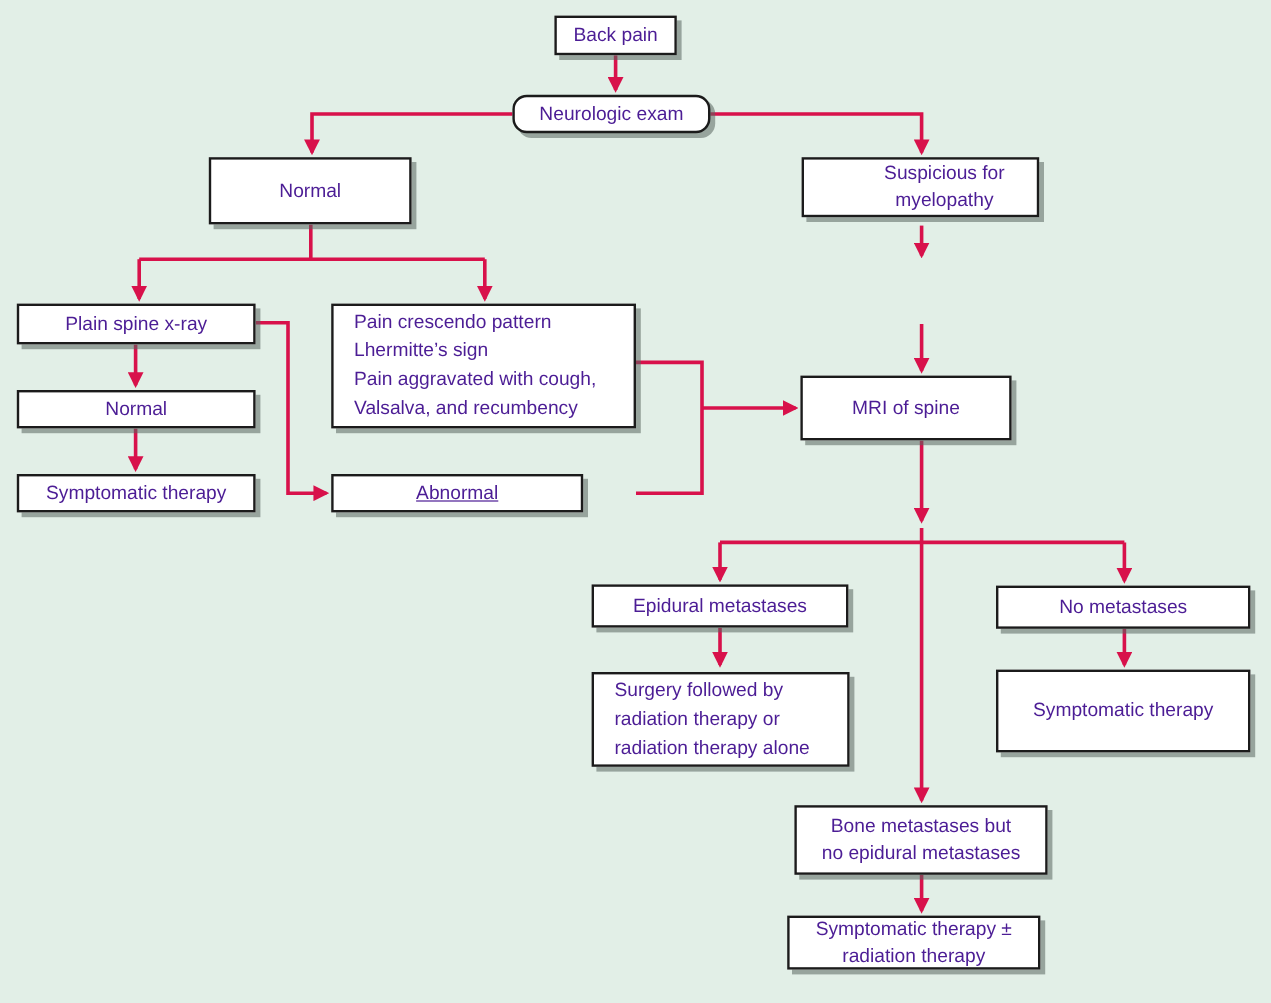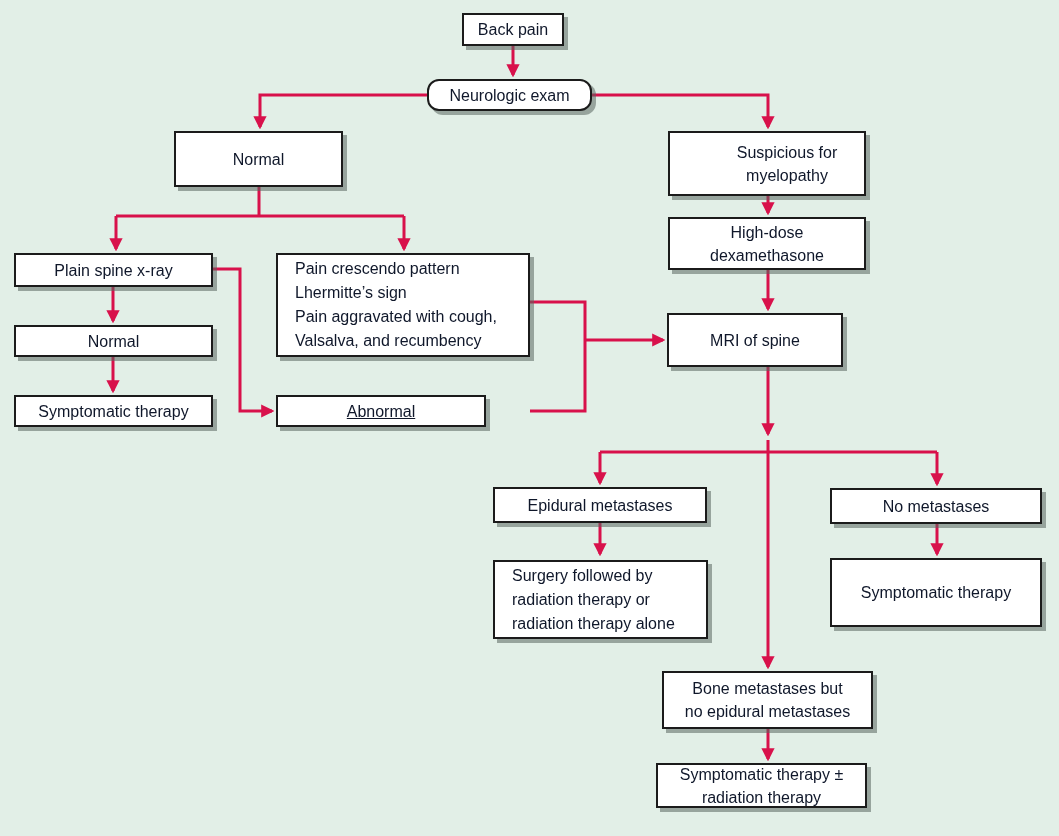--- a/index.html
+++ b/index.html
@@ -26,42 +26,42 @@
     fill: none;
     stroke: #d8114b;
     stroke-width: 3;
   }
   .node {
     position: absolute;
     box-sizing: border-box;
     background: #ffffff;
     border: 2px solid #1b1b1b;
     box-shadow: 4px 4px 0 rgba(90, 102, 96, 0.55);
-    color: #0f172a;
+    color: #4c1d95;
     font-size: 16px;
     line-height: 23px;
     display: flex;
     align-items: center;
     justify-content: center;
     text-align: center;
     white-space: pre-line;
     padding: 2px 8px;
   }
   .node.align-left {
     justify-content: flex-start;
     text-align: left;
     padding-left: 17px;
     line-height: 24px;
   }
 
   
   .n-back-pain            { left: 462px; top: 13px;  width: 102px; height: 33px; }
   .n-neurologic-exam      { left: 427px; top: 79px;  width: 165px; height: 32px; border-radius: 12px; }
   .n-exam-normal          { left: 174px; top: 131px; width: 169px; height: 56px; }
-  .n-suspicious           { left: 668px; top: 131px; width: 198px; height: 65px; padding-left: 48px; }
+  .n-suspicious           { left: 668px; top: 131px; width: 198px; height: 50px; padding-left: 48px; }
   .n-high-dose            { left: 668px; top: 217px; width: 198px; height: 53px; }
   .n-plain-xray           { left: 14px;  top: 253px; width: 199px; height: 34px; }
   .n-pain-pattern         { left: 276px; top: 253px; width: 254px; height: 104px; }
   .n-mri-spine            { left: 667px; top: 313px; width: 176px; height: 54px; }
   .n-xray-normal          { left: 14px;  top: 325px; width: 199px; height: 32px; }
   .n-symptomatic-left     { left: 14px;  top: 395px; width: 199px; height: 32px; }
   .n-abnormal             { left: 276px; top: 395px; width: 210px; height: 32px; text-decoration: underline; }
   .n-epidural             { left: 493px; top: 487px; width: 214px; height: 36px; }
   .n-no-metastases        { left: 830px; top: 488px; width: 212px; height: 36px; }
   .n-surgery-radiation    { left: 493px; top: 560px; width: 215px; height: 79px; }
@@ -106,22 +106,20 @@
 
   <div class="node n-back-pain">Back pain</div>
 
   <div class="node n-neurologic-exam">Neurologic exam</div>
 
   <div class="node n-exam-normal">Normal</div>
 
   <div class="node n-suspicious">Suspicious for
 myelopathy</div>
 
-  <div class="node n-high-dose">High-dose
-dexamethasone</div>
 
   <div class="node n-plain-xray">Plain spine x-ray</div>
 
   <div class="node n-pain-pattern align-left">Pain crescendo pattern
 Lhermitte’s sign
 Pain aggravated with cough,
 Valsalva, and recumbency</div>
 
   <div class="node n-mri-spine">MRI of spine</div>
 

